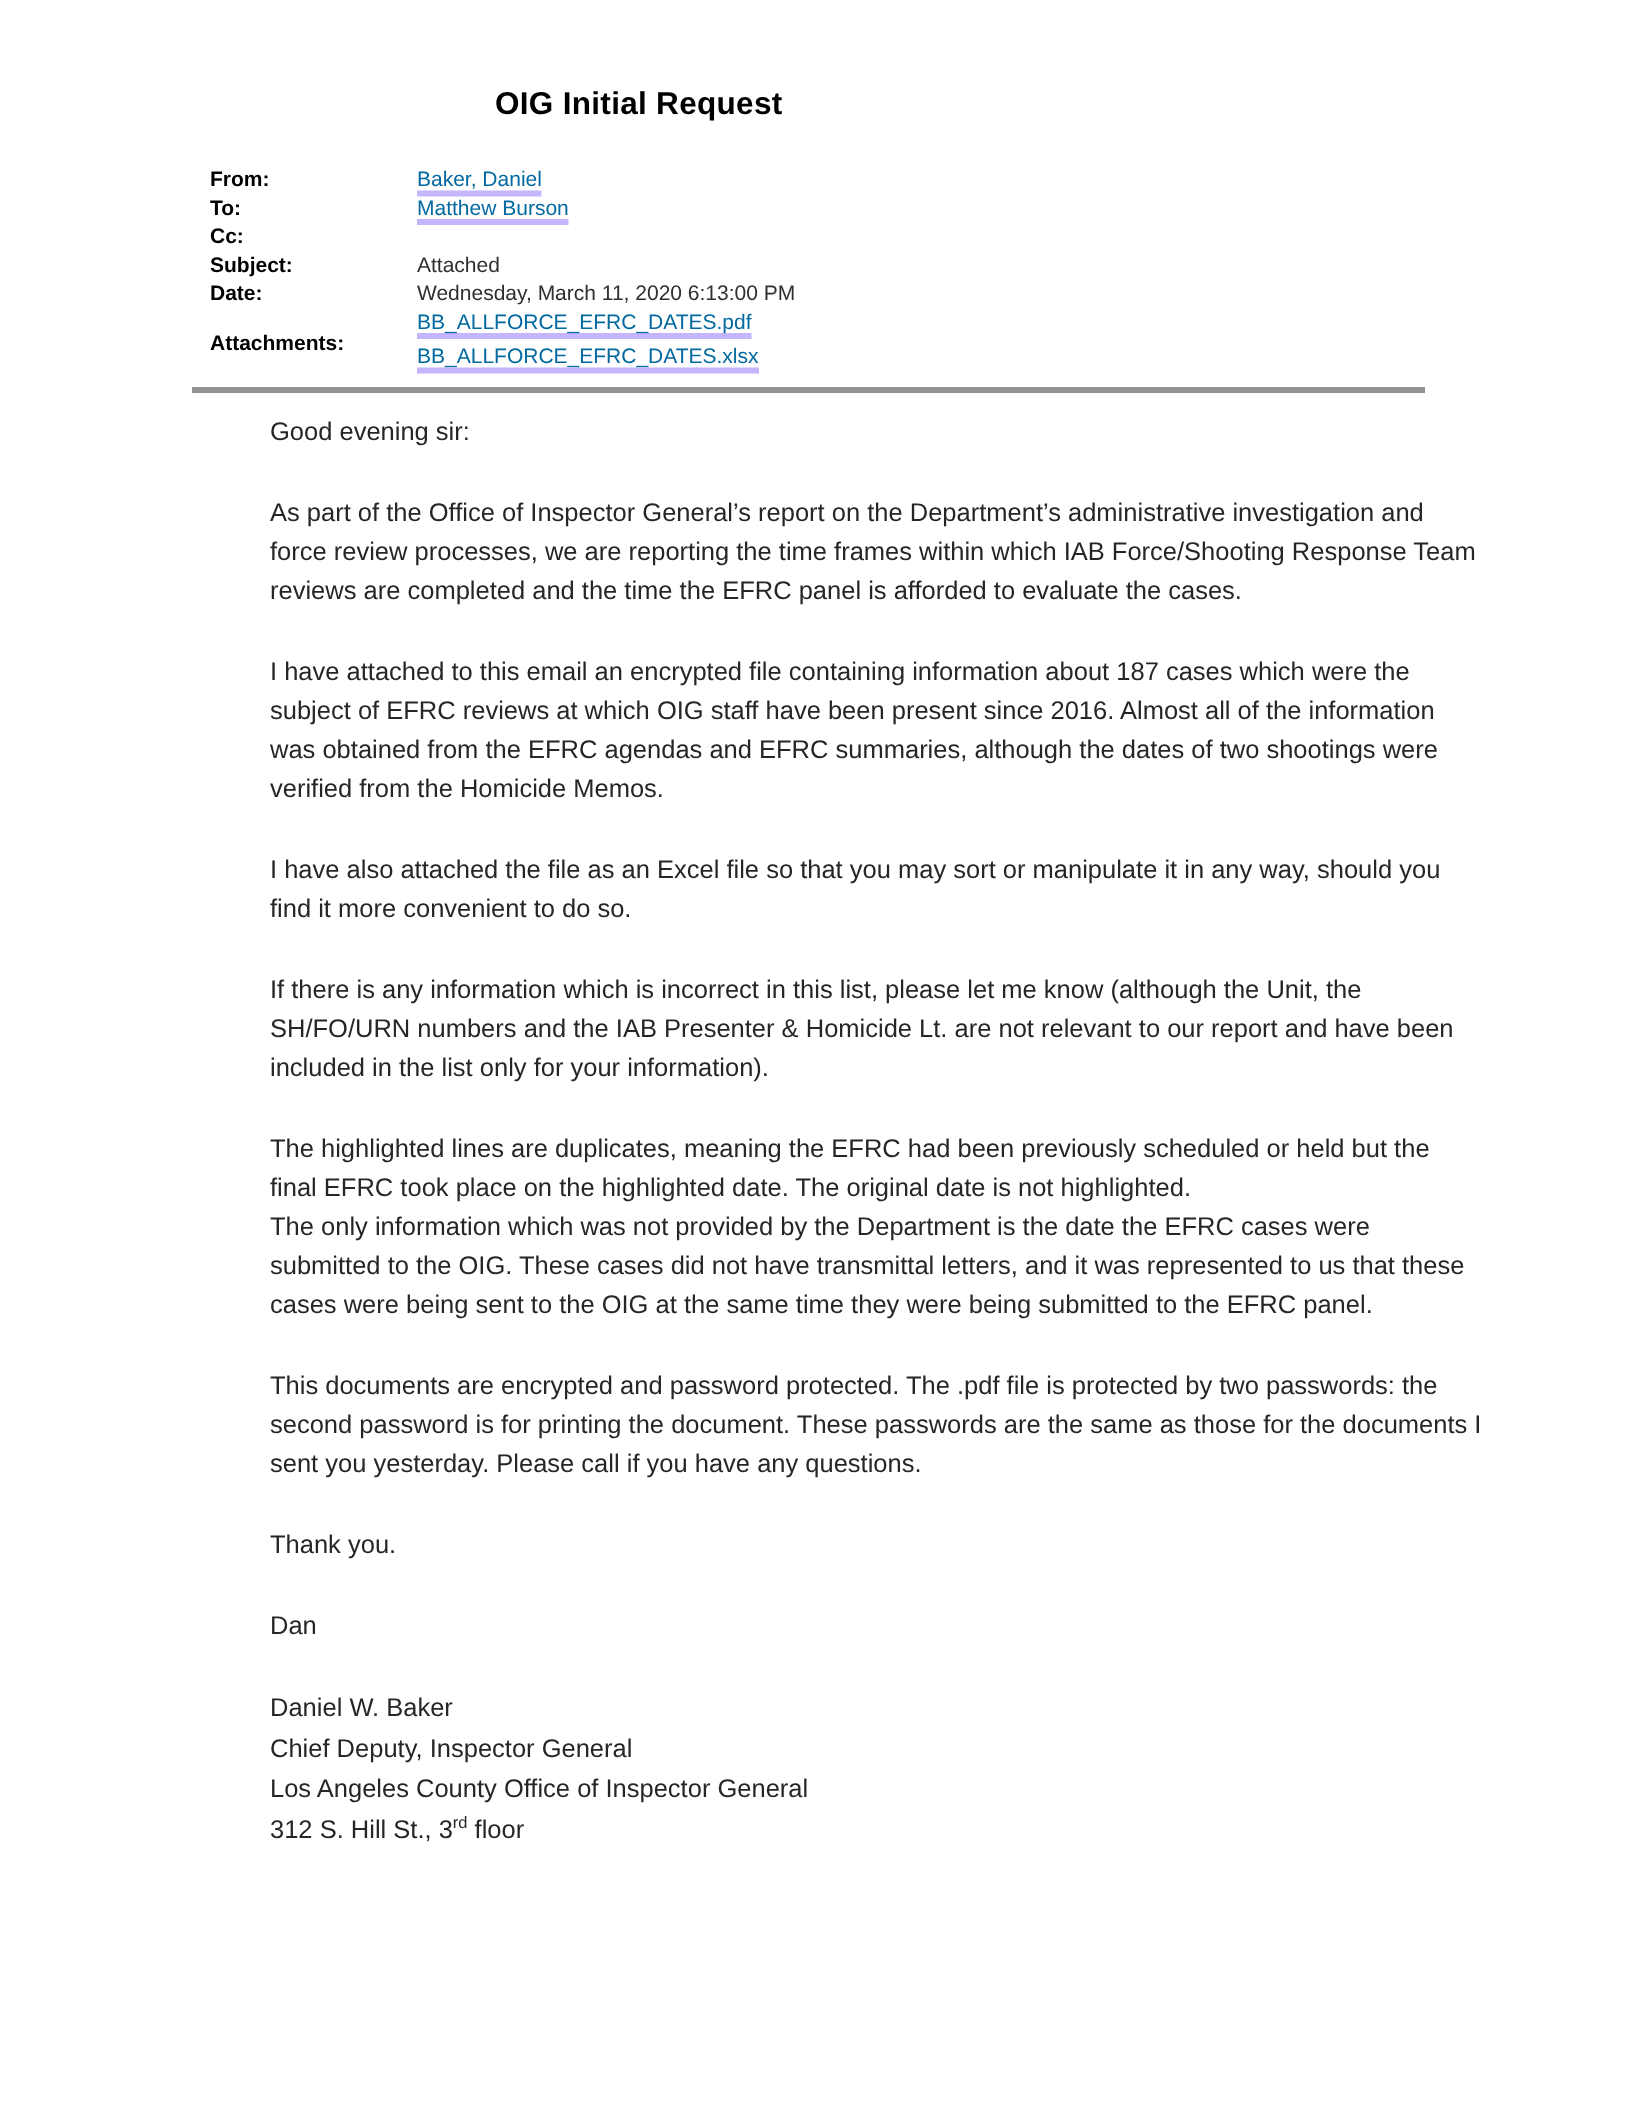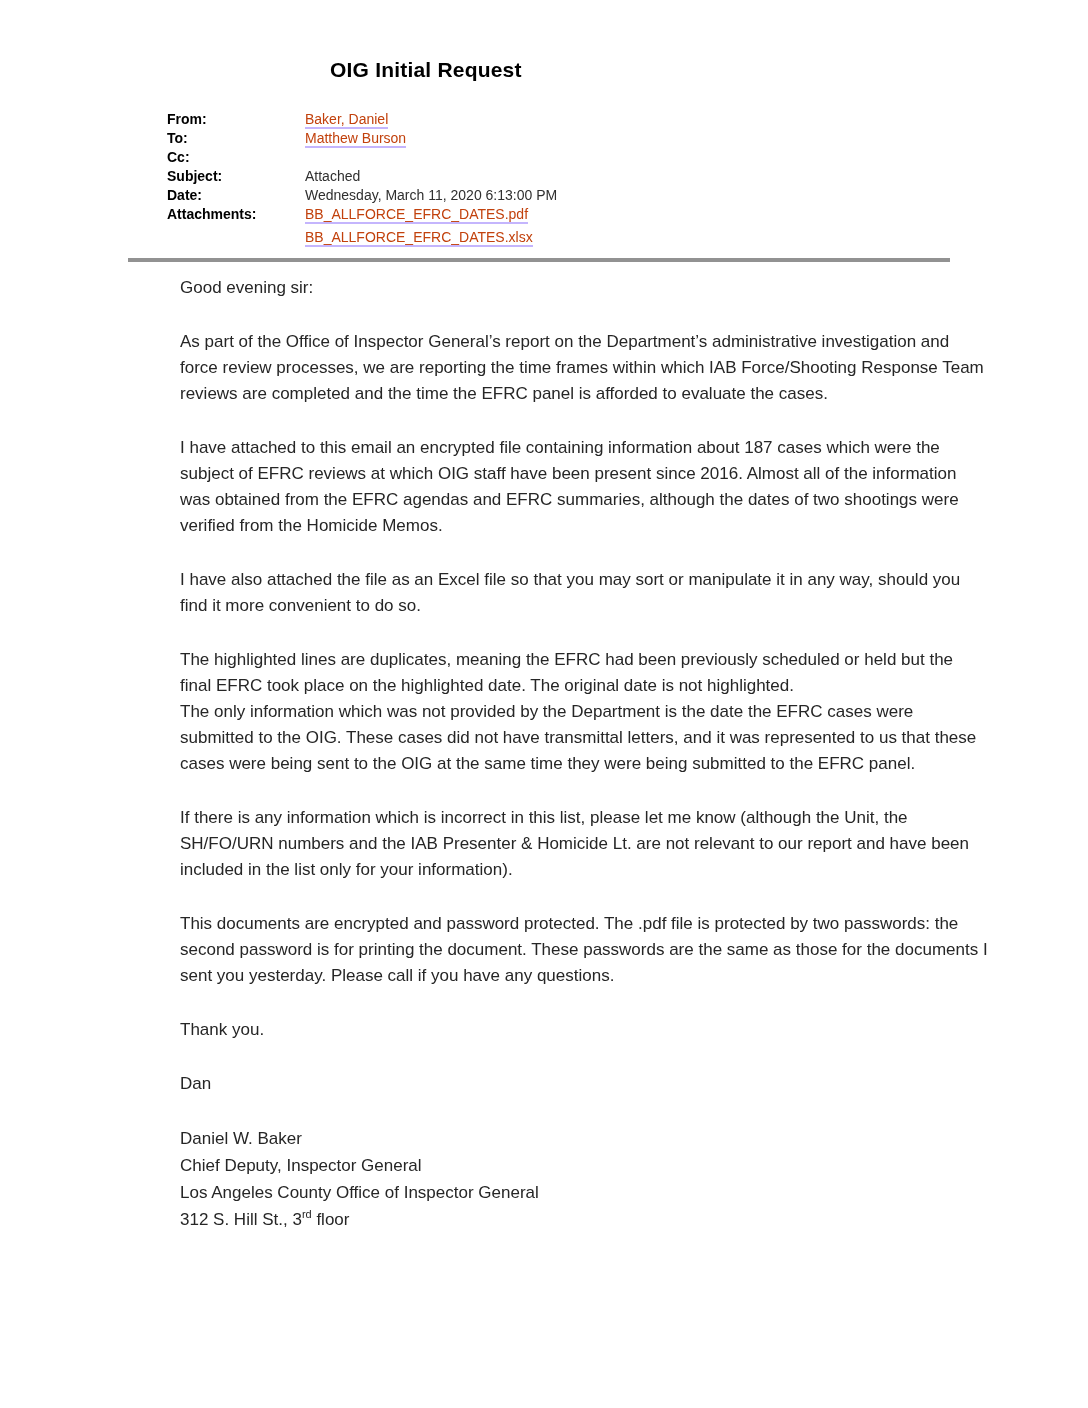--- a/index.html
+++ b/index.html
@@ -15,30 +15,30 @@
     padding: 58px 140px 0 140px;
   }
   .title {
     margin: 0 0 28px 190px;
     font-size: 21px;
     font-weight: bold;
     color: #000000;
     letter-spacing: 0.2px;
   }
   .hdr { font-size: 14px; line-height: 19px; }
-  .hdr-row { display: flex; align-items: flex-start; margin-left: 27px; }
+  .hdr-row { display: flex; align-items: center; }
   .hdr-label {
     flex: 0 0 138px;
     font-weight: bold;
     color: #000000;
   }
   .hdr-value { color: #2f2f2f; }
   .link {
-    color: #c2410c;
-    border-bottom: 2px solid #c4b5fd;
+    color: #0369a1;
+    border-bottom: 4px solid #c4b5fd;
     text-decoration: none;
     cursor: pointer;
   }
   .link.pad-r { padding-right: 9px; }
   .sep { color: #3b3b3b; }
   .cc-gap { display: inline-block; width: 48px; }
   .attachment-line { margin-bottom: 4px; }
   .divider {
     height: 4px;
     background: #929292;
@@ -100,25 +100,25 @@
 
   </div>
 
   <div class="divider"></div>
 
   <div class="body-text">
     <div class="para">Good evening sir:</div>
     <div class="para">As part of the Office of Inspector General’s report on the Department’s administrative investigation and force review processes, we are reporting the time frames within which IAB Force/Shooting Response Team reviews are completed and the time the EFRC panel is afforded to evaluate the cases.</div>
     <div class="para">I have attached to this email an encrypted file containing information about 187 cases which were the subject of EFRC reviews at which OIG staff have been present since 2016. Almost all of the information was obtained from the EFRC agendas and EFRC summaries, although the dates of two shootings were verified from the Homicide Memos.</div>
     <div class="para">I have also attached the file as an Excel file so that you may sort or manipulate it in any way, should you find it more convenient to do so.</div>
+    <div class="para">If there is any information which is incorrect in this list, please let me know (although the Unit, the SH/FO/URN numbers and the IAB Presenter &amp; Homicide Lt. are not relevant to our report and have been included in the list only for your information).</div>
     <div class="para">
       <div>The highlighted lines are duplicates, meaning the EFRC had been previously scheduled or held but the final EFRC took place on the highlighted date. The original date is not highlighted.</div>
       <div>The only information which was not provided by the Department is the date the EFRC cases were submitted to the OIG. These cases did not have transmittal letters, and it was represented to us that these cases were being sent to the OIG at the same time they were being submitted to the EFRC panel.</div>
     </div>
-    <div class="para">If there is any information which is incorrect in this list, please let me know (although the Unit, the SH/FO/URN numbers and the IAB Presenter &amp; Homicide Lt. are not relevant to our report and have been included in the list only for your information).</div>
     <div class="para">This documents are encrypted and password protected. The .pdf file is protected by two passwords: the second password is for printing the document. These passwords are the same as those for the documents I sent you yesterday. Please call if you have any questions.</div>
     <div class="para">Thank you.</div>
     <div class="para">Dan</div>
 
     <div class="sig">
       <div>Daniel W. Baker</div>
       <div>Chief Deputy, Inspector General</div>
       <div>Los Angeles County Office of Inspector General</div>
       <div>
         <span>312 S. Hill St., 3</span><sup>rd</sup><span> floor</span>

